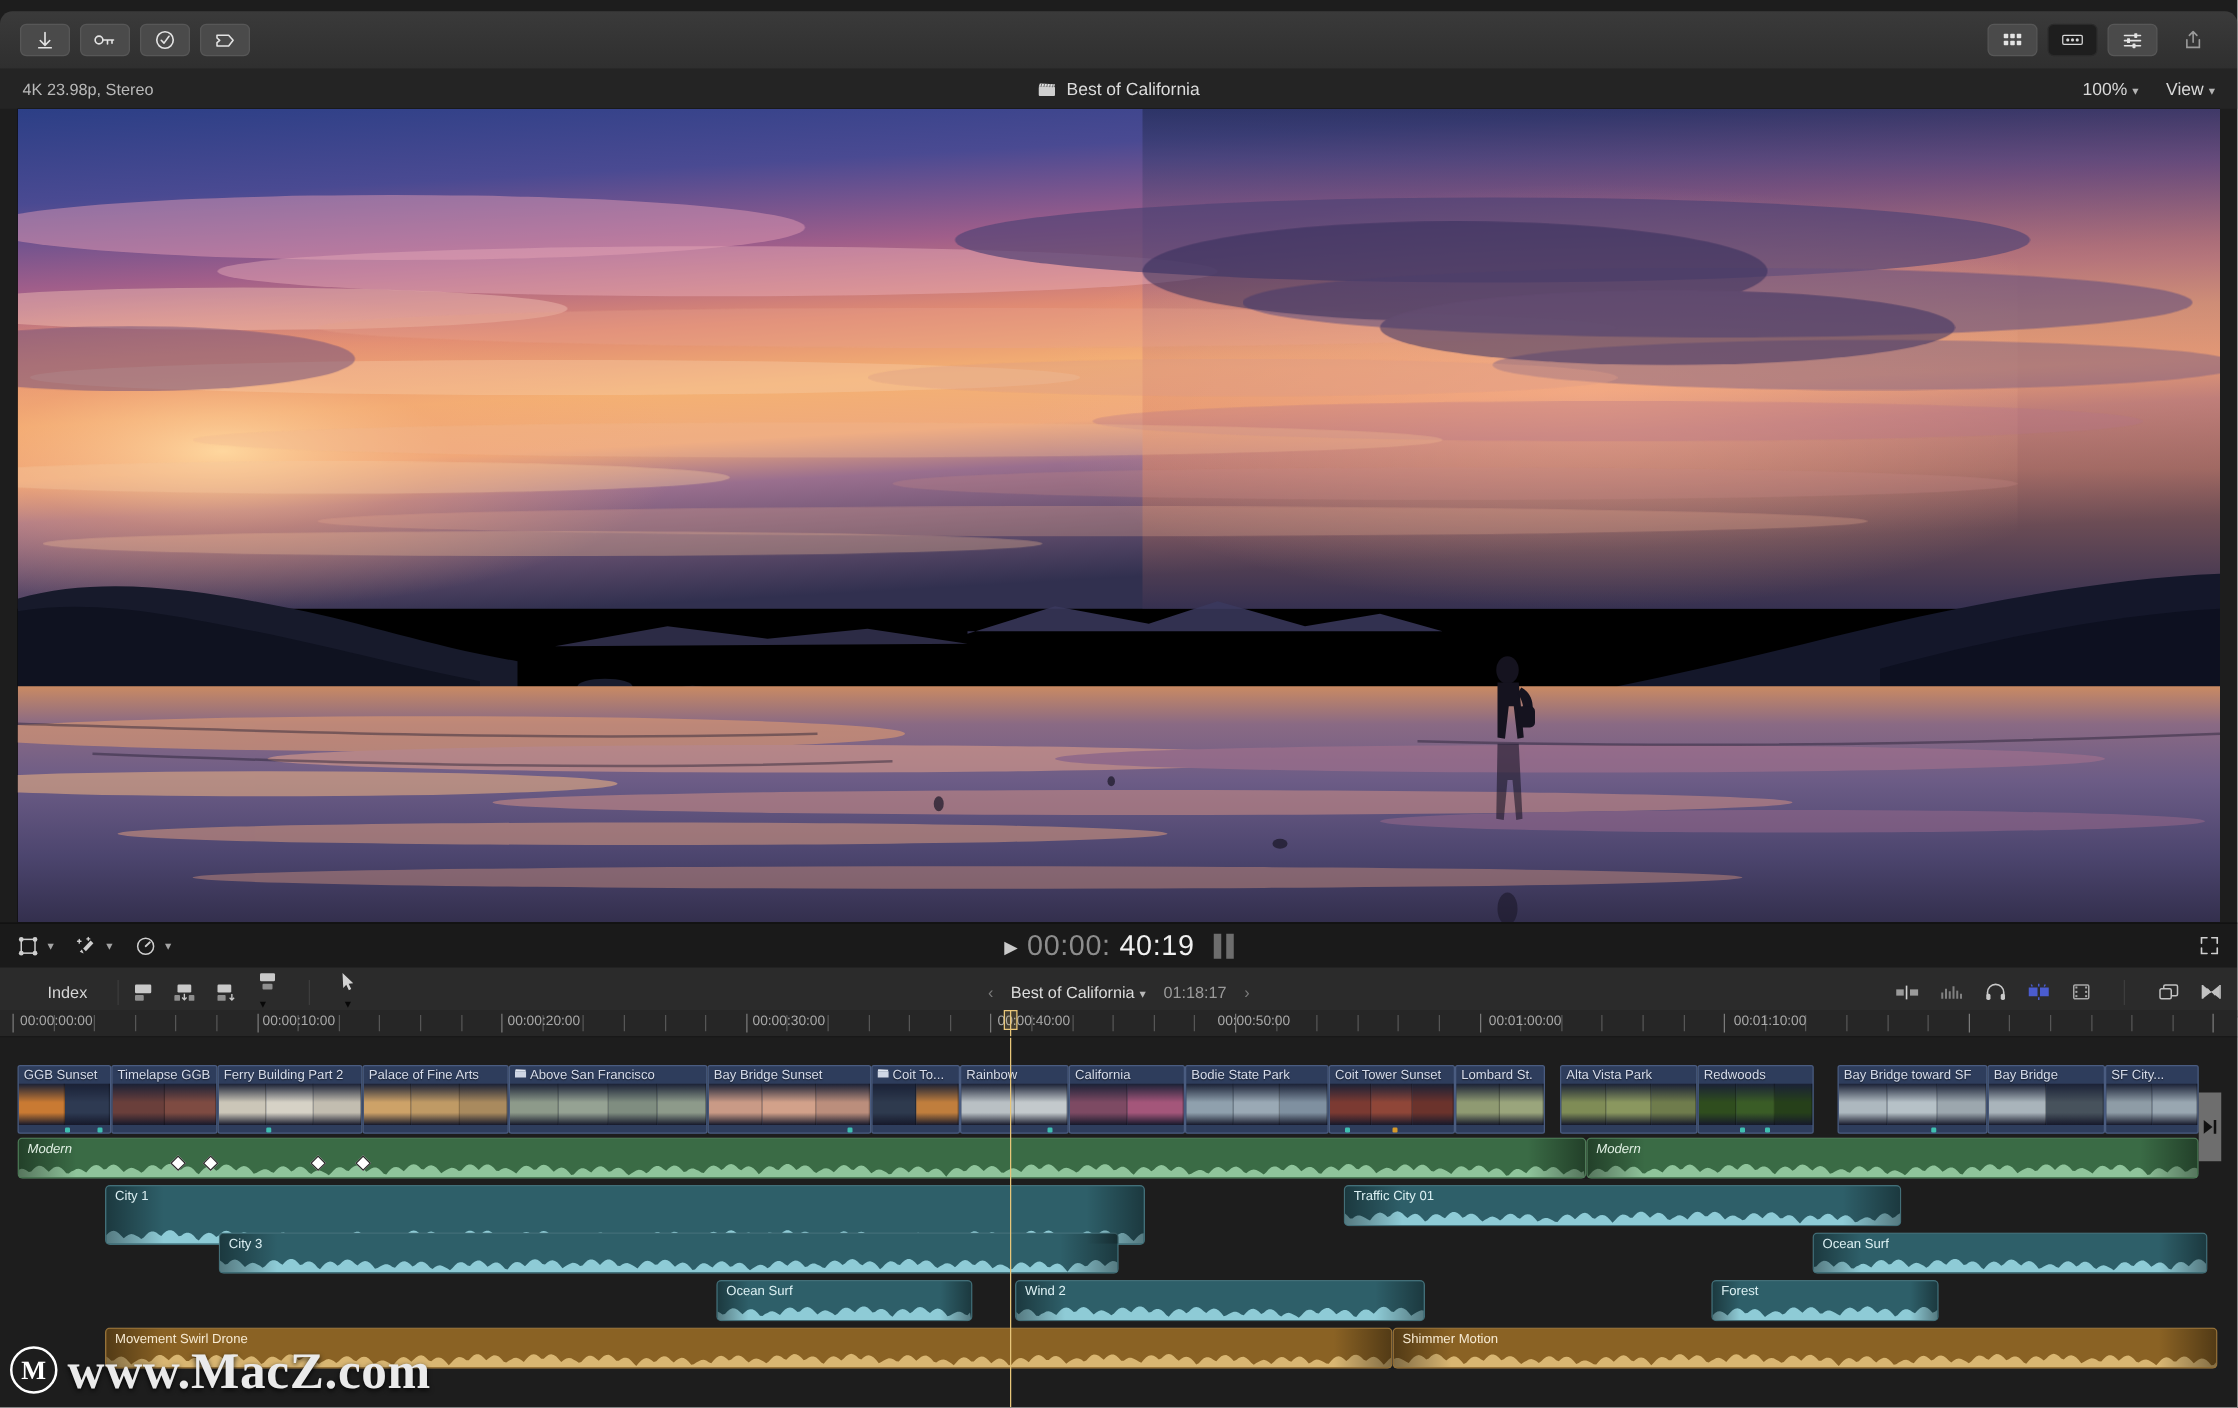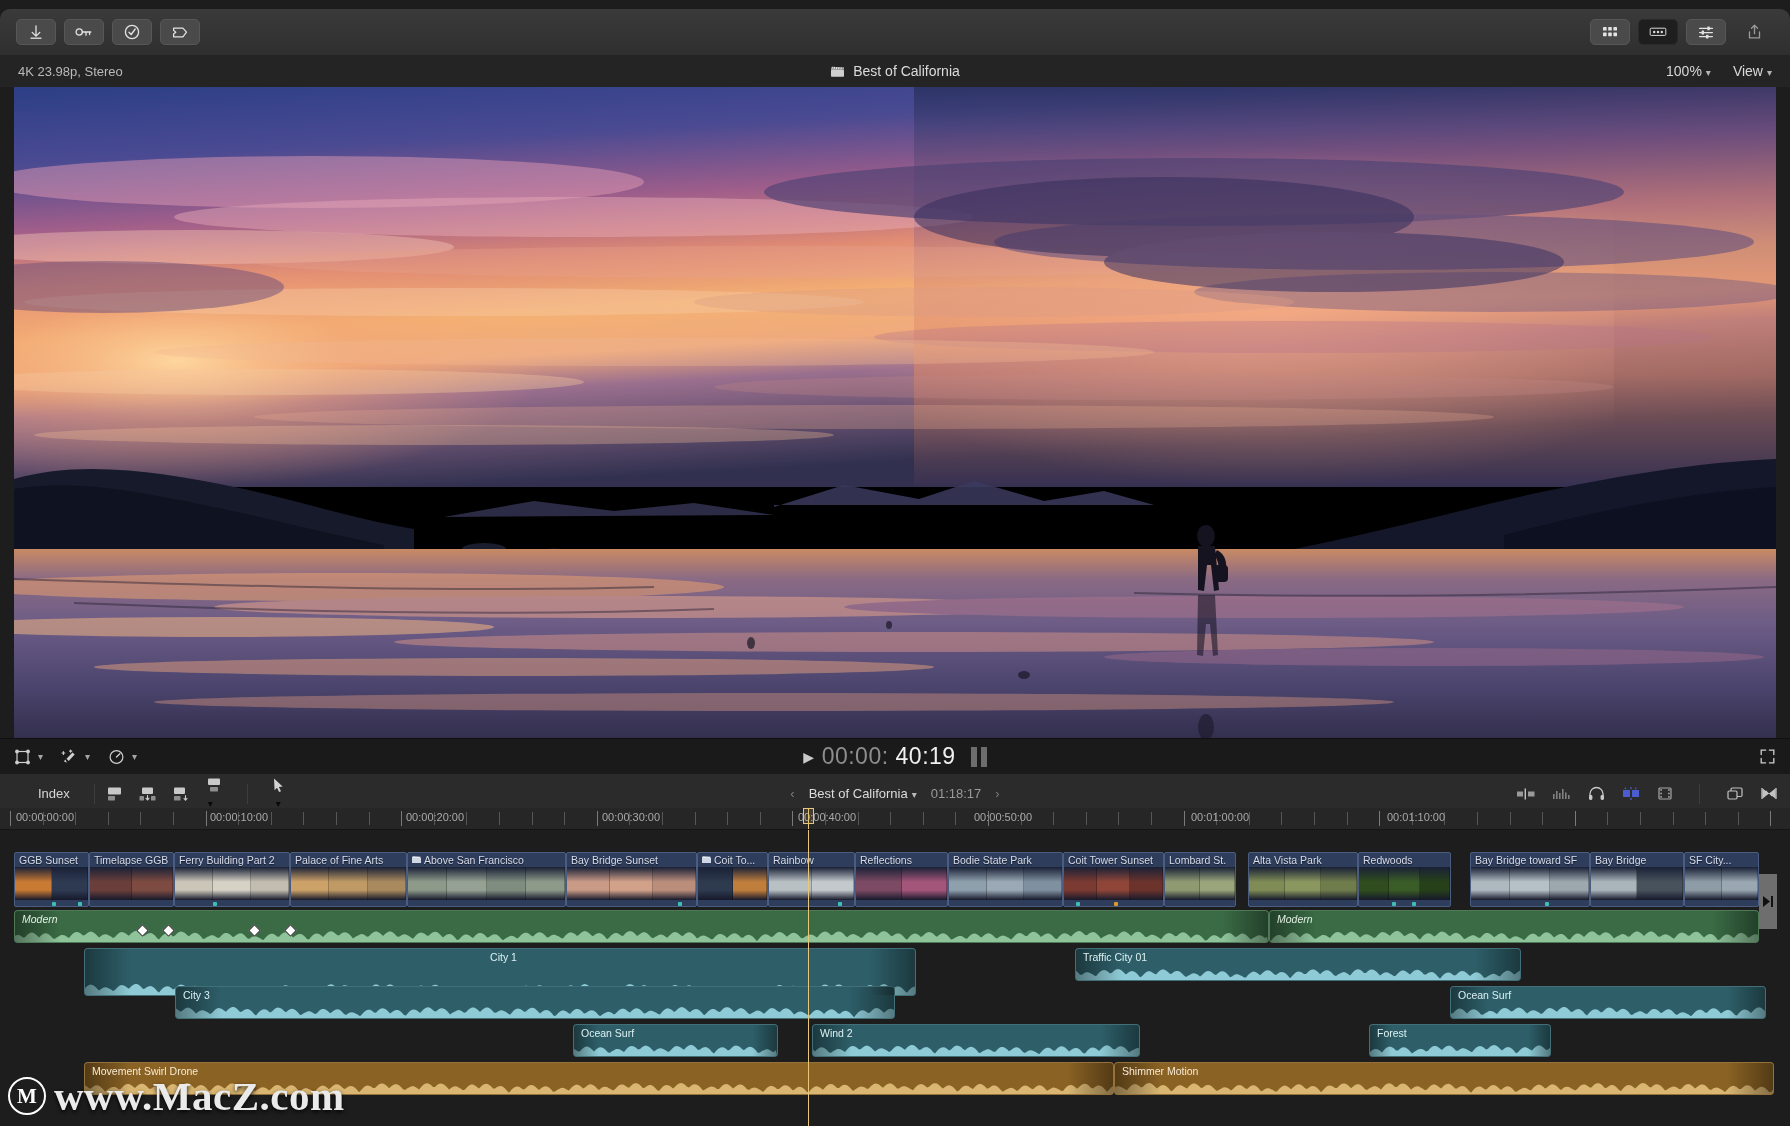--- a/index.html
+++ b/index.html
@@ -709,21 +709,21 @@
           </div>
         </div>
         <div class="vclip" style="left: 768px; width: 87px;">
           <div class="nm">Rainbow</div>
           <div class="thumbs">
             <i style="background: linear-gradient(rgb(26, 33, 54) 0%, rgb(185, 192, 196) 45%, rgb(185, 192, 196) 70%, rgb(22, 25, 43) 100%);"></i>
             <i style="background: linear-gradient(rgb(26, 33, 54) 0%, rgb(195, 201, 204) 45%, rgb(195, 201, 204) 70%, rgb(22, 25, 43) 100%);"></i>
           </div>
         </div>
         <div class="vclip" style="left: 855px; width: 93px;">
-          <div class="nm">Reflections</div>
+          <div class="nm">California</div>
           <div class="thumbs">
             <i style="background: linear-gradient(rgb(26, 33, 54) 0%, rgb(125, 74, 99) 45%, rgb(125, 74, 99) 70%, rgb(22, 25, 43) 100%);"></i>
             <i style="background: linear-gradient(rgb(26, 33, 54) 0%, rgb(164, 86, 122) 45%, rgb(164, 86, 122) 70%, rgb(22, 25, 43) 100%);"></i>
           </div>
         </div>
         <div class="vclip" style="left: 948px; width: 115px;">
           <div class="nm">Bodie State Park</div>
           <div class="thumbs">
             <i style="background: linear-gradient(rgb(26, 33, 54) 0%, rgb(143, 160, 173) 45%, rgb(143, 160, 173) 70%, rgb(22, 25, 43) 100%);"></i>
             <i style="background: linear-gradient(rgb(26, 33, 54) 0%, rgb(154, 169, 181) 45%, rgb(154, 169, 181) 70%, rgb(22, 25, 43) 100%);"></i>
@@ -821,21 +821,21 @@
             </div>
             <div style="position: absolute; left: 0px; top: 0px; width: 46px; height: 100%; background: linear-gradient(to right, rgba(0, 0, 0, 0.4), rgba(0, 0, 0, 0)); z-index: 2;"></div>
             <div style="position: absolute; right: 0px; top: 0px; width: 46px; height: 100%; background: linear-gradient(to left, rgba(0, 0, 0, 0.4), rgba(0, 0, 0, 0)); z-index: 2;"></div>
           </div>
           <div class="kf" style="left: 138px; top: 16px;"></div>
           <div class="kf" style="left: 164px; top: 16px;"></div>
           <div class="kf" style="left: 250px; top: 16px;"></div>
           <div class="kf" style="left: 286px; top: 16px;"></div>
         </div>
         <div class="arow" style="top: 118px; height: 33px;">
-          <div class="aclip teal" style="left: 84px; width: 832px; height: 48px; text-align: center;">
+          <div class="aclip teal" style="left: 84px; width: 832px; height: 48px;">
             <div class="nm">City 1</div>
             <div class="wave" style="height: 13px; background: transparent; color: rgb(142, 203, 214);">
               <svg width="830" height="13" viewBox="0 0 830 13" preserveAspectRatio="none">
                 <polygon points="0,13 0,6.1 2,4.2 4,3.0 6,2.6 8,3.2 10,4.5 12,6.6 14,8.5 16,6.9 18,5.7 20,5.2 22,5.6 24,6.6 26,7.6 28,9.1 30,8.0 32,5.7 34,4.0 36,3.1 38,3.2 40,4.0 42,5.5 44,6.8 46,4.6 48,3.0 50,2.1 52,2.1 54,3.0 56,4.7 58,6.9 60,6.5 62,5.0 64,4.2 66,4.1 68,5.0 70,6.6 72,8.9 74,10.4 76,8.0 78,6.0 80,4.7 82,4.2 84,4.6 86,5.8 88,7.5 90,6.4 92,4.4 94,3.0 96,2.5 98,2.9 100,4.1 102,6.0 104,7.3 106,5.5 108,4.3 110,3.8 112,4.2 114,5.4 116,7.4 118,9.9 120,9.4 122,8.1 124,7.2 126,6.3 128,6.3 130,7.2 132,8.6 134,9.1 136,6.9 138,5.1 140,4.1 142,3.9 144,4.7 146,6.2 148,8.2 150,7.1 152,5.4 154,4.4 156,4.3 158,5.1 160,6.7 162,9.0 164,10.1 166,8.6 168,7.5 170,7.2 172,7.7 174,8.7 176,9.7 178,11.2 180,9.3 182,7.1 184,5.4 186,4.7 188,4.8 190,5.8 192,7.4 194,7.7 196,5.6 198,4.1 200,3.3 202,3.4 204,4.5 206,6.2 208,8.4 210,7.1 212,5.7 214,4.9 216,5.0 218,6.0 220,7.7 222,10.0 224,10.5 226,8.0 228,6.0 230,4.8 232,4.5 234,5.0 236,6.3 238,7.9 240,5.9 242,4.0 244,2.7 246,2.3 248,2.8 250,4.2 252,6.1 254,6.5 256,4.7 258,3.5 260,3.2 262,3.7 264,5.0 266,7.1 268,9.6 270,8.1 272,6.9 274,5.9 276,5.1 278,5.3 280,6.2 282,7.7 284,7.3 286,5.1 288,3.4 290,2.5 292,2.5 294,3.4 296,4.9 298,6.9 300,5.0 302,3.4 304,2.5 306,2.5 308,3.5 310,5.2 312,7.5 314,7.8 316,6.4 318,5.5 320,5.3 322,6.1 324,7.1 326,8.4 328,9.8 330,7.4 332,5.3 334,4.0 336,3.5 338,3.9 340,5.1 342,6.8 344,6.5 346,4.5 348,3.2 350,2.7 352,3.1 354,4.4 356,6.4 358,8.4 360,6.8 362,5.5 364,5.0 366,5.3 368,6.6 370,8.5 372,11.0 374,10.5 376,8.3 378,6.5 380,5.6 382,5.5 384,6.3 386,7.7 388,9.0 390,6.8 392,5.1 394,4.1 396,3.9 398,4.7 400,6.3 402,8.4 404,8.0 406,6.4 408,5.4 410,5.2 412,5.8 414,7.3 416,9.5 418,11.2 420,9.7 422,8.5 424,7.4 426,6.8 428,7.0 430,8.0 432,9.5 434,8.3 436,6.1 438,4.5 440,3.7 442,3.8 444,4.8 446,6.4 448,7.6 450,5.6 452,4.1 454,3.3 456,3.5 458,4.5 460,6.3 462,8.6 464,8.1 466,6.6 468,5.8 470,5.8 472,6.7 474,7.6 476,8.9 478,9.4 480,7.0 482,5.0 484,3.7 486,3.3 488,3.9 490,5.1 492,6.9 494,5.7 496,3.8 498,2.5 500,2.1 502,2.7 504,4.1 506,6.1 508,7.2 510,5.6 512,4.4 514,4.0 516,4.5 518,5.8 520,7.8 522,10.3 524,8.8 526,6.5 528,4.9 530,4.0 532,4.1 534,5.0 536,6.5 538,6.9 540,4.7 542,3.1 544,2.2 546,2.2 548,3.1 550,4.7 552,6.9 554,5.7 556,4.2 558,3.3 560,3.3 562,4.2 564,5.9 566,8.2 568,9.3 570,7.9 572,6.9 574,5.8 576,5.5 578,6.0 580,7.2 582,8.8 584,6.9 586,4.9 588,3.5 590,3.0 592,3.4 594,4.7 596,6.5 598,6.9 600,5.1 602,3.8 604,3.3 606,3.8 608,5.1 610,7.1 612,9.5 614,8.3 616,7.0 618,6.5 620,6.7 622,7.8 624,8.8 626,10.3 628,10.1 630,7.8 632,6.0 634,5.0 636,4.9 638,5.7 640,7.1 642,9.0 644,7.1 646,5.4 648,4.4 650,4.2 652,4.9 654,6.4 656,8.5 658,8.8 660,7.1 662,6.1 664,5.8 666,6.4 668,7.8 670,9.9 672,12.3 674,9.8 676,7.6 678,6.0 680,5.3 682,5.5 684,6.5 686,8.0 688,7.6 690,5.4 692,3.8 694,3.0 696,3.2 698,4.2 700,5.9 702,7.8 704,6.0 706,4.5 708,3.7 710,3.9 712,4.9 714,6.7 716,9.0 718,9.2 720,7.8 722,6.8 724,5.7 726,5.5 728,6.1 730,7.3 732,8.6 734,6.2 736,4.2 738,2.9 740,2.5 742,3.0 744,4.3 746,6.2 748,5.8 750,4.0 752,2.8 754,2.4 756,2.9 758,4.3 760,6.4 762,8.3 764,6.7 766,5.6 768,5.1 770,5.5 772,6.6 774,7.6 776,9.0 778,8.0 780,5.7 782,4.0 784,3.2 786,3.2 788,4.1 790,5.6 792,6.8 794,4.8 796,3.1 798,2.3 800,2.3 802,3.2 804,4.9 806,7.1 808,6.7 810,5.3 812,4.4 814,4.4 816,5.3 818,6.9 820,9.2 822,10.8 824,8.3 826,6.3 828,5.0 830,4.6 830,13" fill="currentColor"></polygon>
               </svg>
             </div>
             <div style="position: absolute; left: 0px; top: 0px; width: 46px; height: 100%; background: linear-gradient(to right, rgba(0, 0, 0, 0.4), rgba(0, 0, 0, 0)); z-index: 2;"></div>
             <div style="position: absolute; right: 0px; top: 0px; width: 46px; height: 100%; background: linear-gradient(to left, rgba(0, 0, 0, 0.4), rgba(0, 0, 0, 0)); z-index: 2;"></div>
           </div>
           <div class="aclip teal" style="left: 1075px; width: 446px; height: 33px;">

